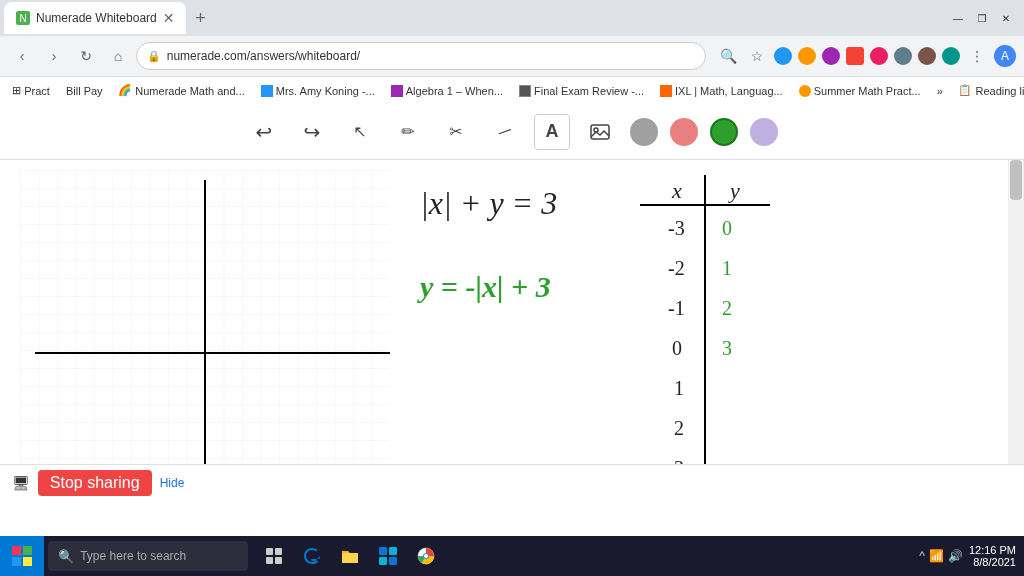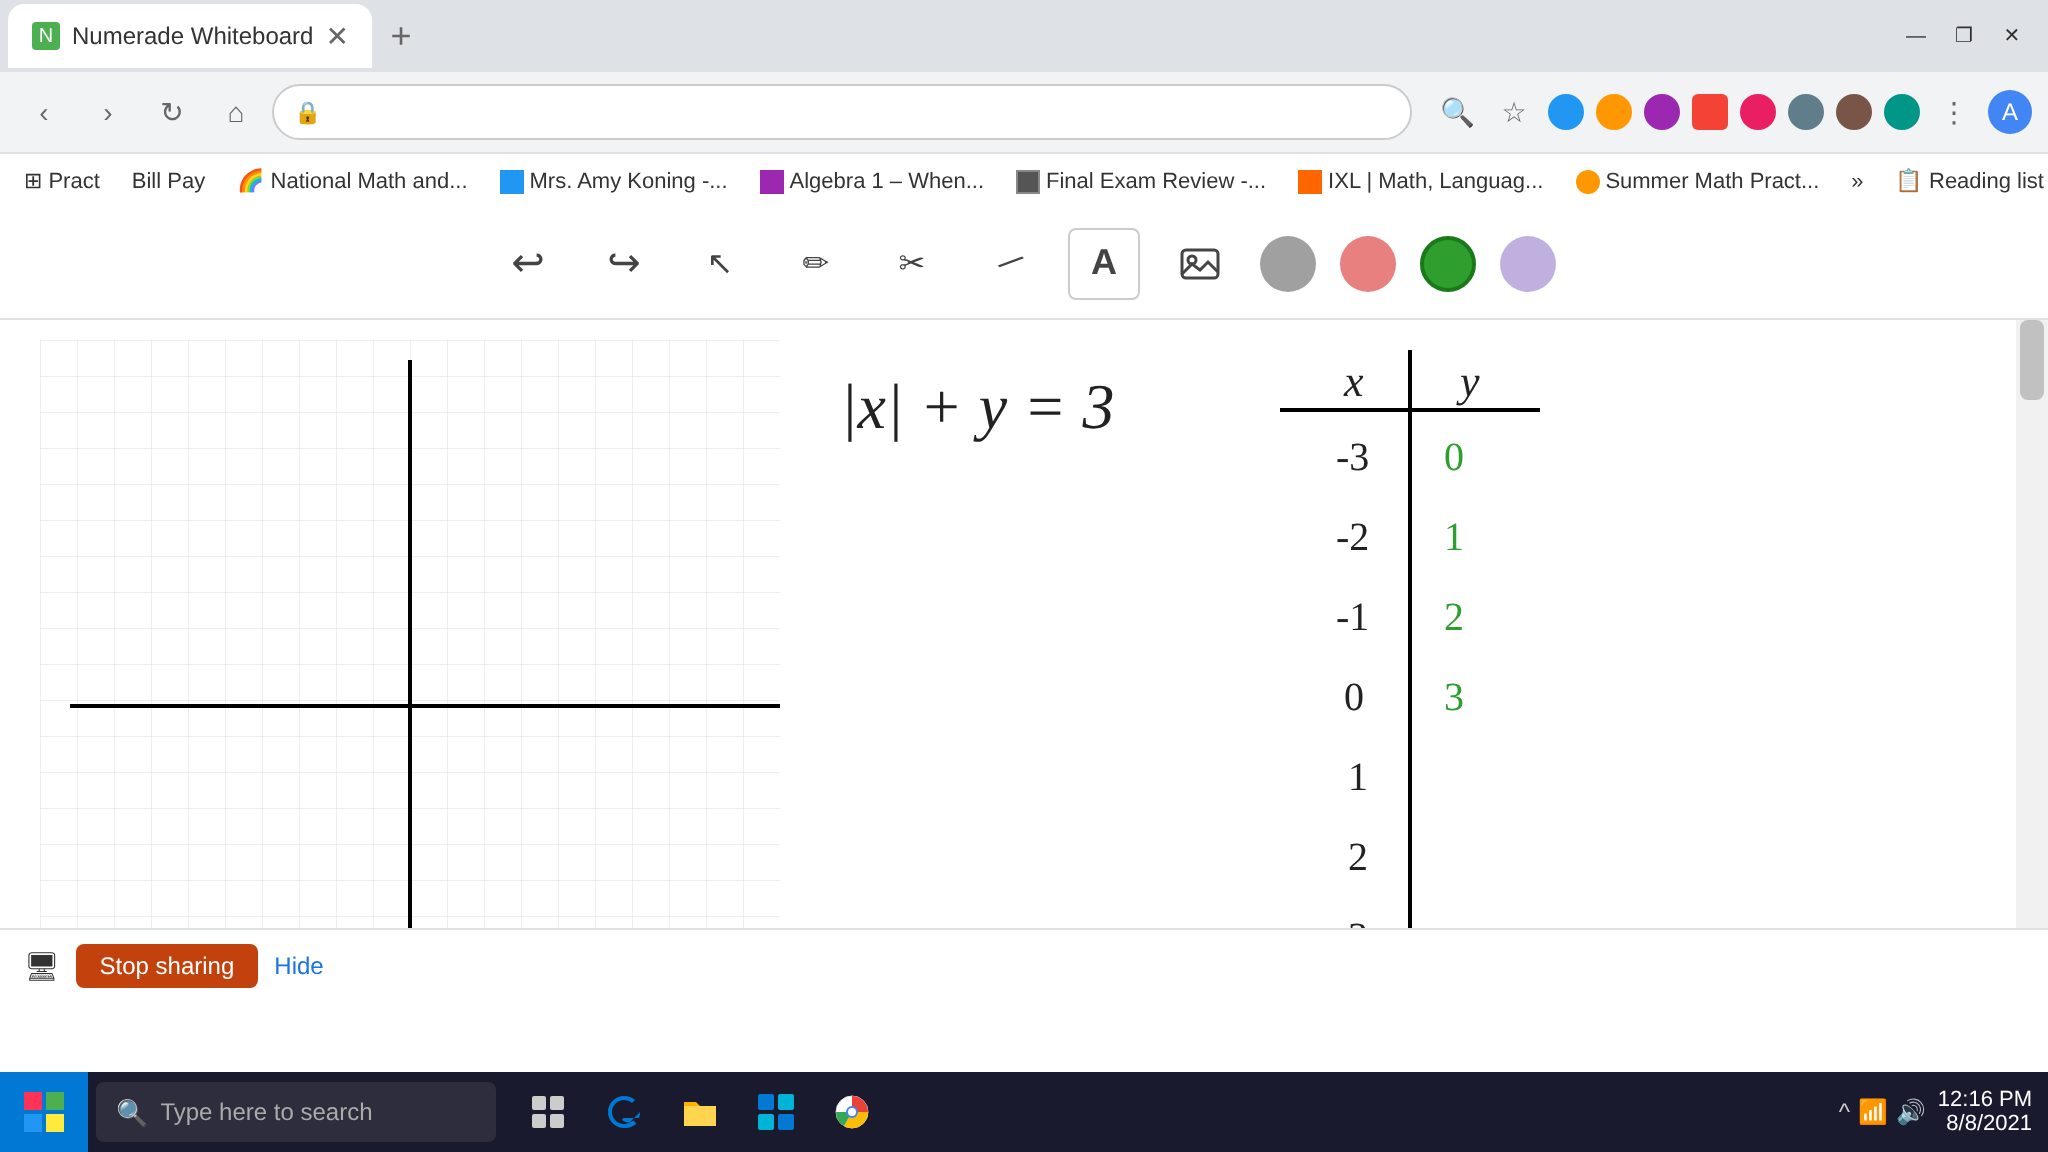--- a/index.html
+++ b/index.html
@@ -41,21 +41,21 @@
 
     
     .math-content { position: absolute; top: 10px; left: 400px; right: 20px; bottom: 0; text-align: right; }
 
     
     .scrollbar { position: absolute; top: 56px; right: 0; width: 16px; bottom: 0; background: #f1f1f1; }
     .scrollbar-thumb { position: absolute; top: 0; left: 2px; right: 2px; height: 40px; background: #c1c1c1; border-radius: 4px; }
 
     
     .screen-share-bar { position: absolute; bottom: 0; left: 0; right: 0; height: 36px; background: #fff; border-top: 1px solid #e0e0e0; display: flex; align-items: center; padding: 0 12px; gap: 8px; font-size: 12px; color: #333; z-index: 20; }
-    .stop-sharing-btn { background: #c2410c; color: #fff; border: none; border-radius: 4px; padding: 4px 12px; font-size: 12px; cursor: pointer; text-align: center; }
+    .stop-sharing-btn { background: #ef4444; color: #fff; border: none; border-radius: 4px; padding: 4px 12px; font-size: 16px; cursor: pointer; text-align: center; }
     .hide-btn { color: #1a73e8; background: none; border: none; font-size: 12px; cursor: pointer; }
 
     
     .page-wrapper { position: relative; height: 576px; }
     .browser-window { position: absolute; top: 0; left: 0; right: 0; bottom: 40px; }
     .taskbar-area { position: absolute; bottom: 0; left: 0; right: 0; height: 40px; background: #1a1a2e; display: flex; align-items: center; z-index: 100; }
 
     .taskbar-start { width: 44px; height: 40px; display: flex; align-items: center; justify-content: center; cursor: pointer; background: #0078d4; }
     .taskbar-search { display: flex; align-items: center; gap: 6px; margin: 0 4px; background: #2d2d3d; border-radius: 4px; padding: 0 10px; height: 30px; width: 200px; color: #aaa; font-size: 12px; }
     .taskbar-icons { display: flex; align-items: center; gap: 2px; margin-left: 4px; }
@@ -86,20 +86,21 @@
       </div>
     </div>
 
     <div class="nav-bar">
       <div class="nav-btn">‹</div>
       <div class="nav-btn">›</div>
       <div class="nav-btn">↻</div>
       <div class="nav-btn">⌂</div>
       <div class="address-bar">
         <span class="lock-icon">🔒</span>
+        <span class="address-text">numerade.com/answers/whiteboard/</span>
       </div>
       <div class="nav-icons">
         <div class="nav-icon">🔍</div>
         <div class="nav-icon">☆</div>
         <div class="nav-icon" style="width:18px;height:18px;background:#2196F3;border-radius:50%;"></div>
         <div class="nav-icon" style="width:18px;height:18px;background:#FF9800;border-radius:50%;"></div>
         <div class="nav-icon" style="width:18px;height:18px;background:#9C27B0;border-radius:50%;"></div>
         <div class="nav-icon" style="width:18px;height:18px;background:#f44336;border-radius:3px;"></div>
         <div class="nav-icon" style="width:18px;height:18px;background:#E91E63;border-radius:50%;"></div>
         <div class="nav-icon" style="width:18px;height:18px;background:#607D8B;border-radius:50%;"></div>
@@ -113,21 +114,21 @@
     <div class="bookmarks-bar">
       <div class="bookmark-item">
         <span class="bm-icon">⊞</span>
         <span>Pract</span>
       </div>
       <div class="bookmark-item">
         <span>Bill Pay</span>
       </div>
       <div class="bookmark-item">
         <span class="bm-icon">🌈</span>
-        <span>National Math and...</span>
+        <span>Numerade Math and...</span>
       </div>
       <div class="bookmark-item">
         <span class="bm-icon" style="display:inline-block;width:12px;height:12px;background:#2196F3;"></span>
         <span>Mrs. Amy Koning -...</span>
       </div>
       <div class="bookmark-item">
         <span class="bm-icon" style="display:inline-block;width:12px;height:12px;background:#9C27B0;"></span>
         <span>Algebra 1 – When...</span>
       </div>
       <div class="bookmark-item">
@@ -192,20 +193,23 @@
           </svg>
         </div>
 
         <div class="math-content">
 
           <div style="position:absolute; top:15px; left:20px; font-size:32px; font-family:serif; font-style:italic; color:#222;">
             |x| + y = 3
           </div>
 
 
+          <div style="position:absolute; top:100px; left:20px; font-size:30px; font-family:serif; font-style:italic; color:#2e9e2e; font-weight:bold;">
+            y = -|x| + 3
+          </div>
 
           <div style="position:absolute; top:5px; left:240px;">
             <svg width="130" height="320" viewBox="0 0 130 320">
 
               <line x1="65" y1="0" x2="65" y2="320" stroke="#000" stroke-width="2"></line>
 
               <line x1="0" y1="30" x2="130" y2="30" stroke="#000" stroke-width="2"></line>
 
               <text x="32" y="23" font-family="serif" font-style="italic" font-size="22" fill="#222">x</text>
 

